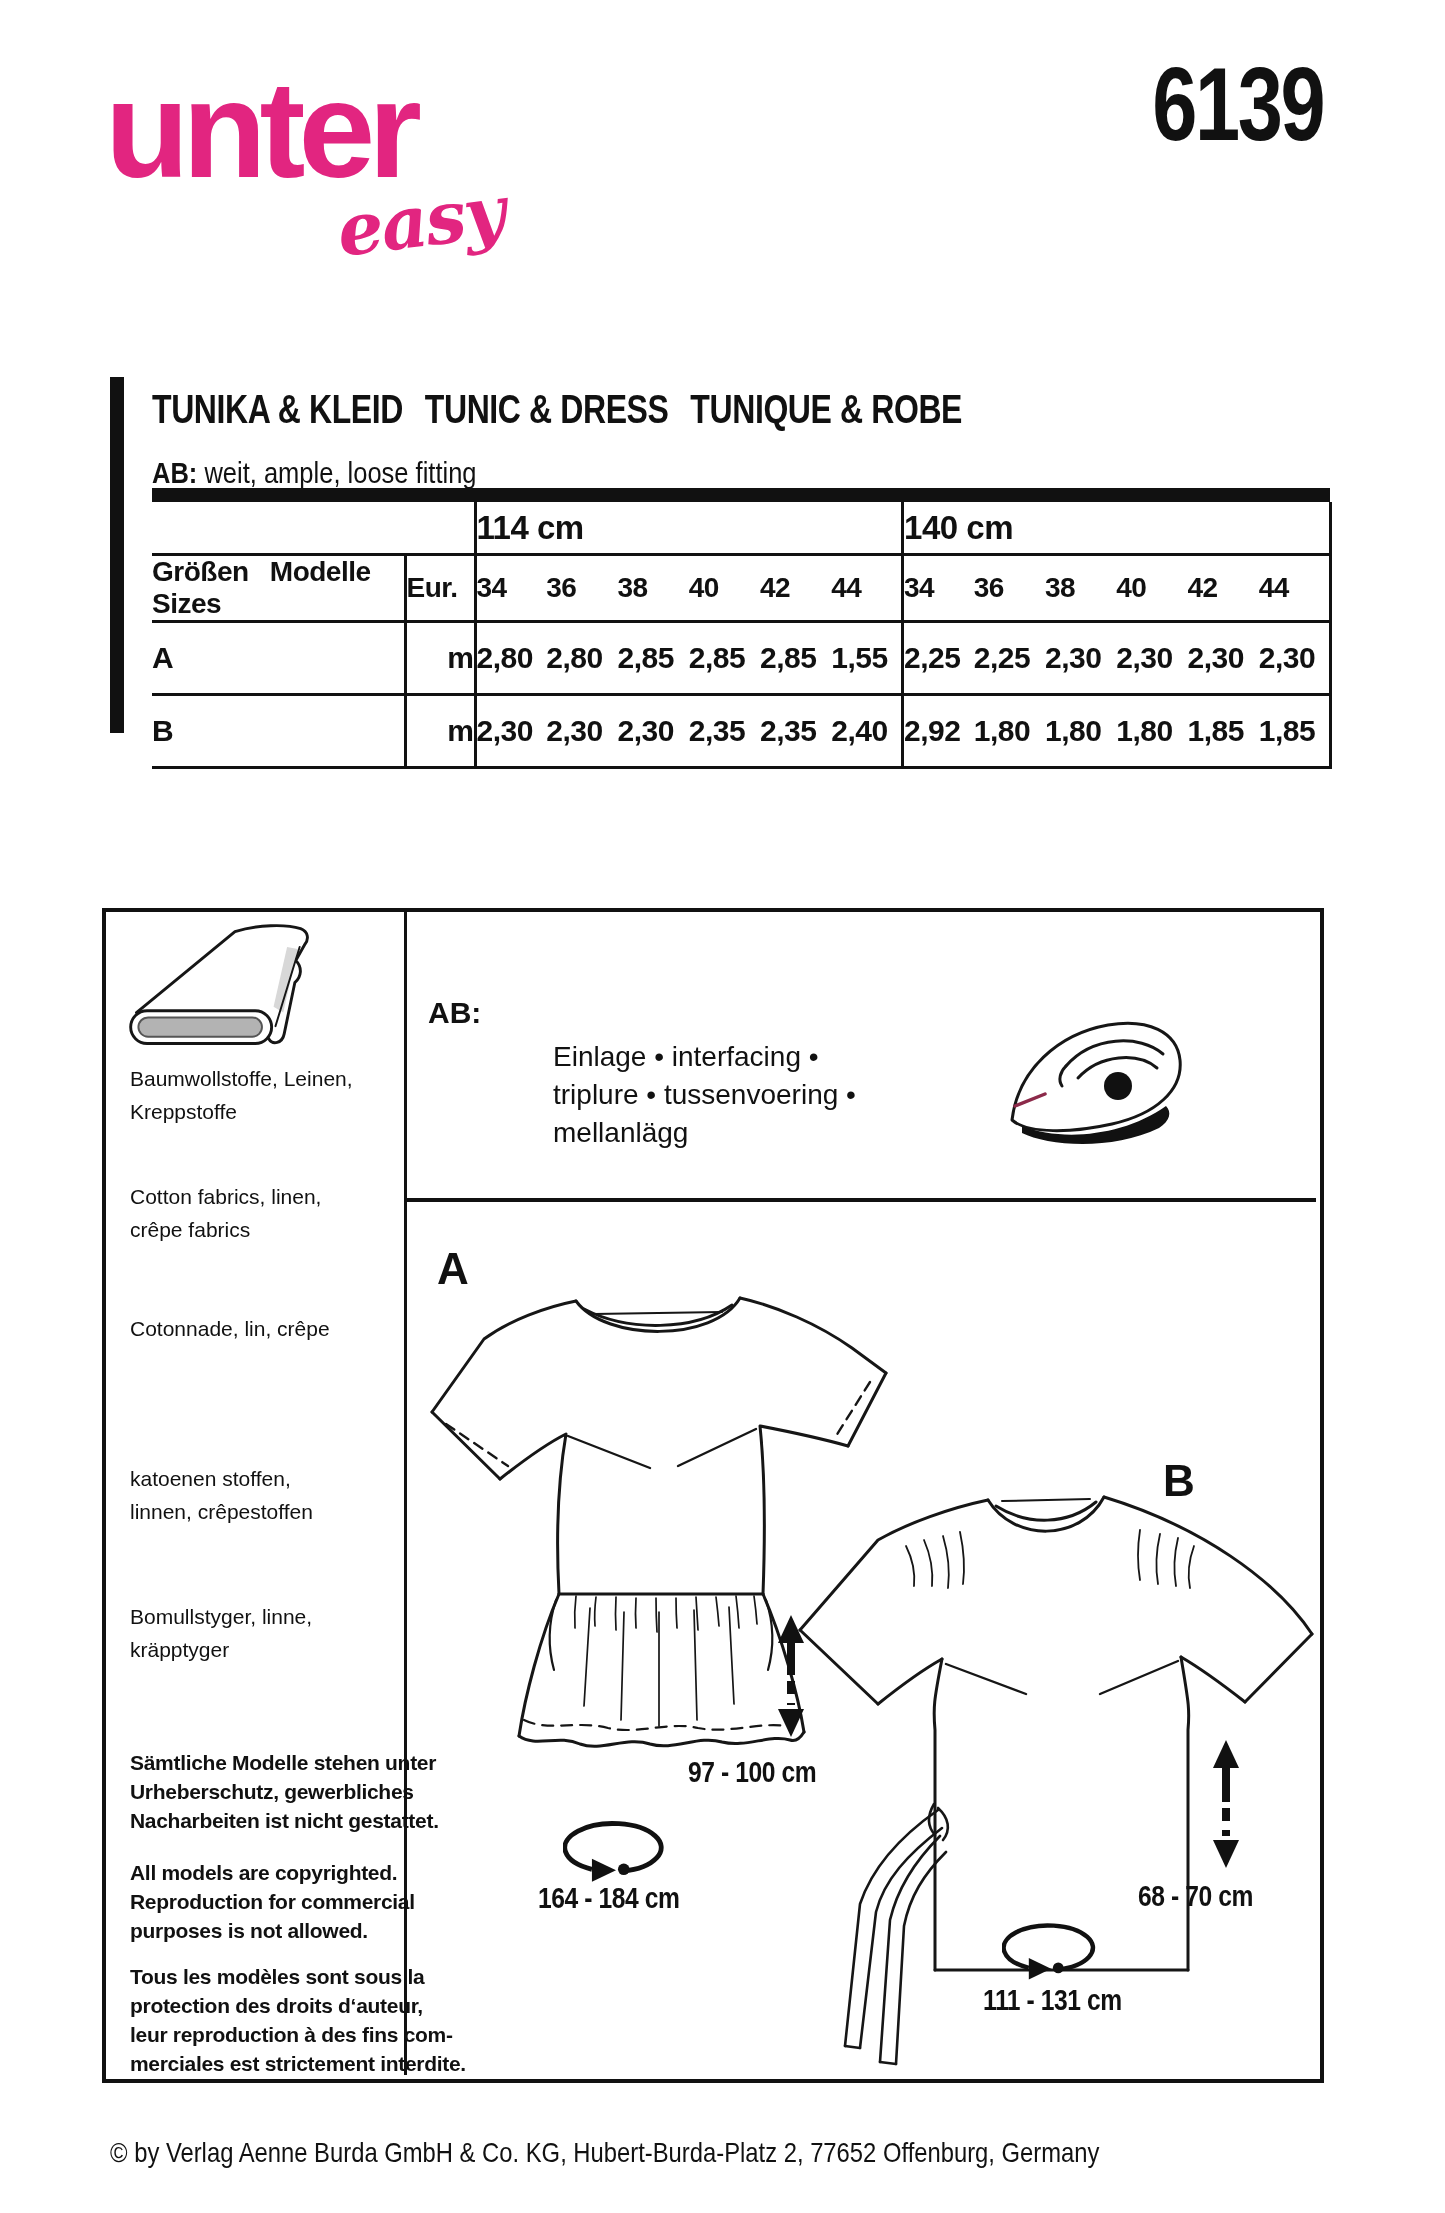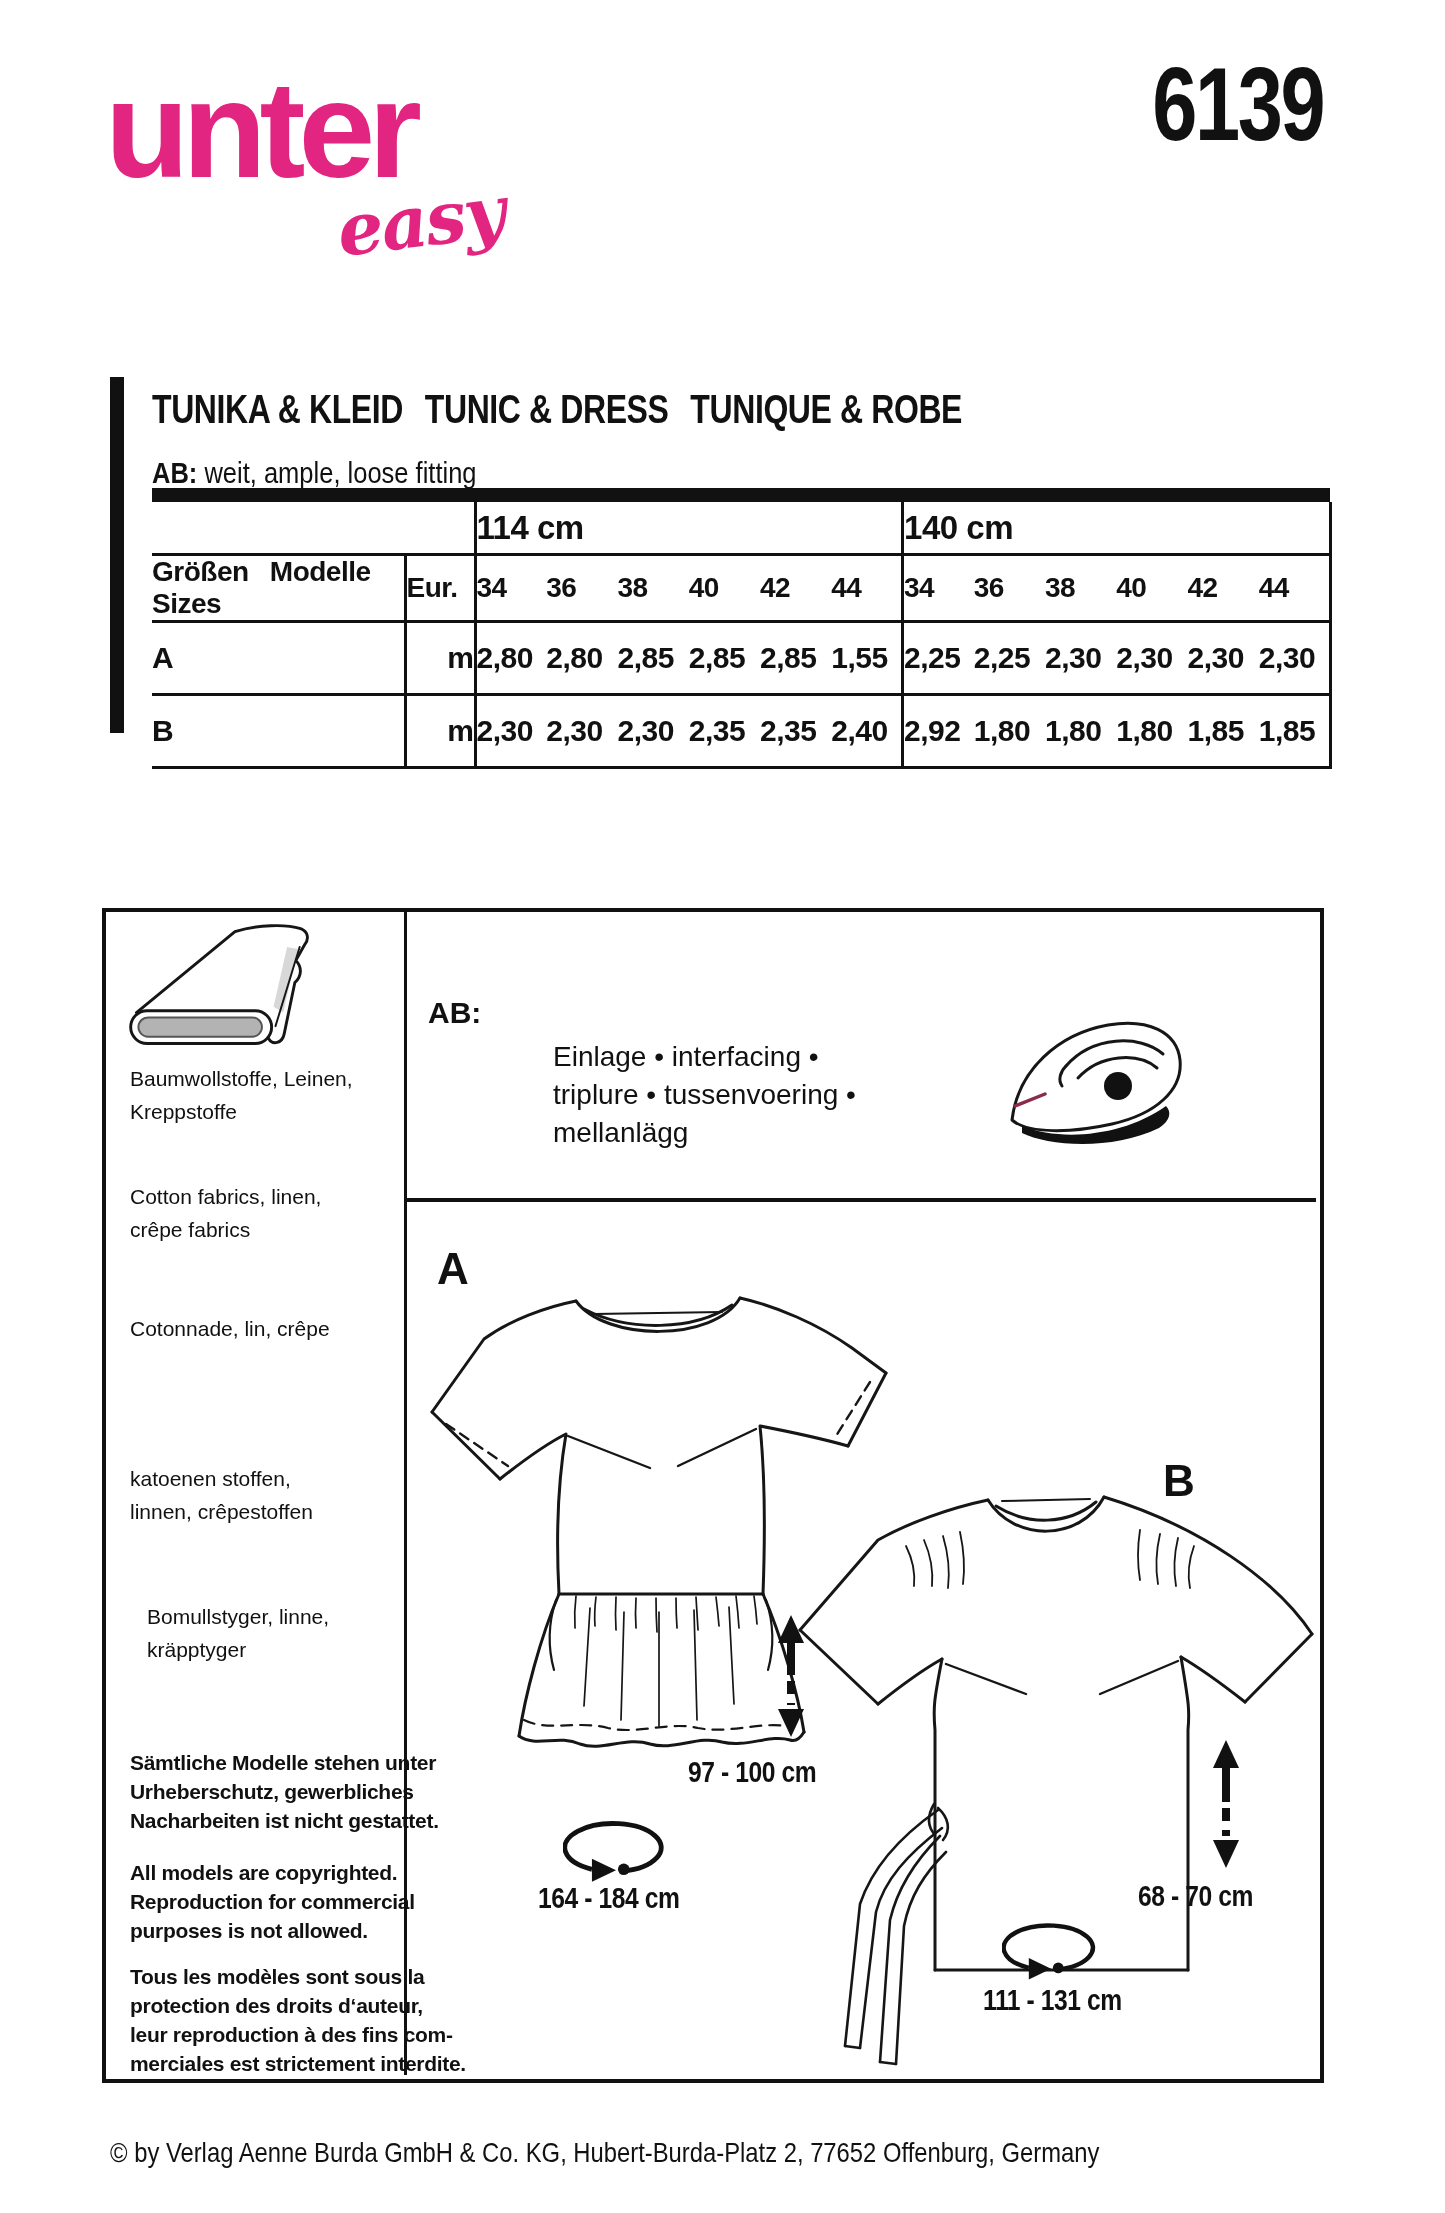--- a/index.html
+++ b/index.html
@@ -150,21 +150,21 @@
       <rect x="16" y="103" rx="10" ry="10" width="128" height="20" fill="#b3b3b3" stroke="#555" stroke-width="2"></rect>
     </g>
   </svg>
   <div class="abs mat-text pre" style="left:130px;top:1062px;">Baumwollstoffe, Leinen,
 Kreppstoffe</div>
   <div class="abs mat-text pre" style="left:130px;top:1180px;">Cotton fabrics, linen,
 crêpe fabrics</div>
   <div class="abs mat-text pre" style="left:130px;top:1312px;">Cotonnade, lin, crêpe</div>
   <div class="abs mat-text pre" style="left:130px;top:1462px;">katoenen stoffen,
 linnen, crêpestoffen</div>
-  <div class="abs mat-text pre" style="left:130px;top:1600px;margin-left:17px;">Bomullstyger, linne,
+  <div class="abs mat-text pre" style="left:130px;top:1600px;">Bomullstyger, linne,
 kräpptyger</div>
   <div class="abs cr-text pre" style="left:130px;top:1748px;">Sämtliche Modelle stehen unter
 Urheberschutz, gewerbliches
 Nacharbeiten ist nicht gestattet.</div>
   <div class="abs cr-text pre" style="left:130px;top:1858px;">All models are copyrighted.
 Reproduction for commercial
 purposes is not allowed.</div>
   <div class="abs cr-text pre" style="left:130px;top:1962px;">Tous les modèles sont sous la
 protection des droits d‘auteur,
 leur reproduction à des fins com-

